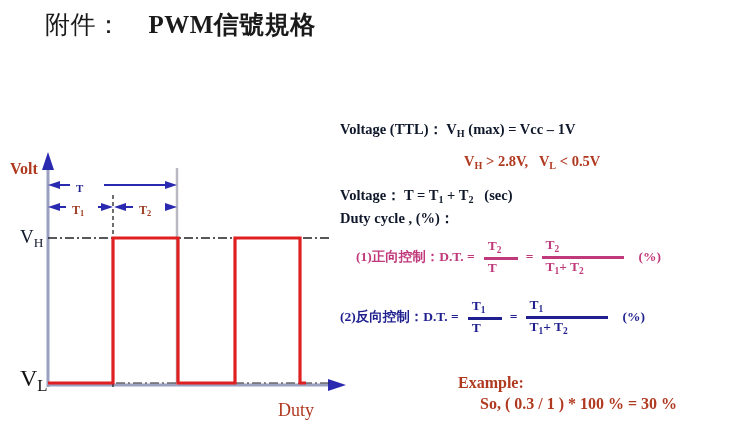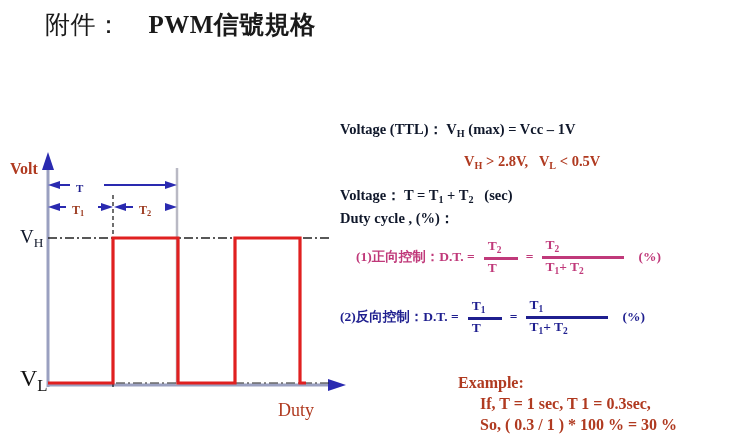--- a/index.html
+++ b/index.html
@@ -236,18 +236,17 @@
       <span class="eq">=</span>
       <span class="frac bar">
         <span class="num w-wide"><span>T</span><span class="sub">1</span></span>
         <span class="den w-wide"><span>T</span><span class="sub">1</span><span>+ T</span><span class="sub">2</span></span>
       </span>
       <span class="pct">(%)</span>
     </div>
 
     <div id="example">
       <span>Example:</span>
-      <span class="ind">If, T = 1 sec, T 1  = 0.3sec,</span>
       <span class="ind">So, ( 0.3 / 1 ) * 100 % = 30 %</span>
     </div>
 
   </div>
 </div>
 
 </body></html>

